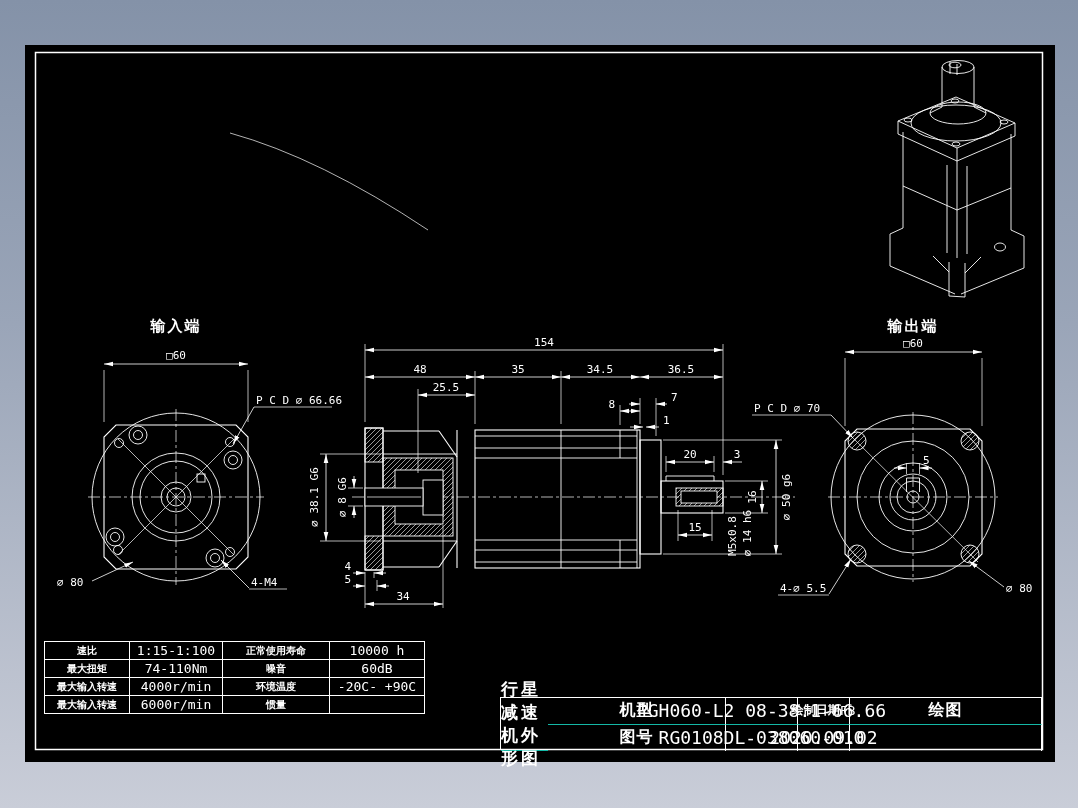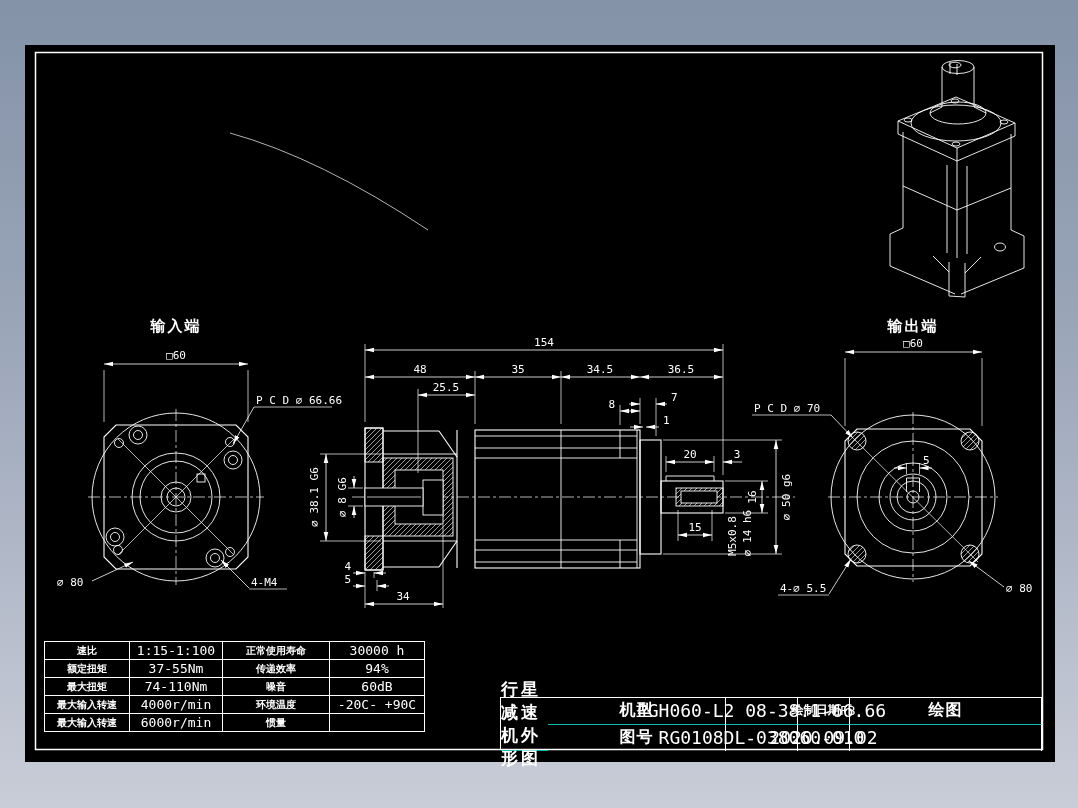--- a/index.html
+++ b/index.html
@@ -321,27 +321,21 @@
     <line x1="949" y1="296" x2="965" y2="297"></line>
   </g>
 </svg>
 
 <table class="spec">
   <tbody>
       <tr>
     <td class="lab c1">速比</td>
     <td class="val c2">1:15-1:100</td>
     <td class="lab c3">正常使用寿命</td>
-    <td class="val c4">30000 h</td>
-  </tr>
-  <tr>
-    <td class="lab">额定扭矩</td>
-    <td class="val">37-55Nm</td>
-    <td class="lab">传递效率</td>
-    <td class="val">94%</td>
+    <td class="val c4">10000 h</td>
   </tr>
   <tr>
     <td class="lab">最大扭矩</td>
     <td class="val">74-110Nm</td>
     <td class="lab">噪音</td>
     <td class="val">60dB</td>
   </tr>
   <tr>
     <td class="lab">最大输入转速</td>
     <td class="val">4000r/min</td>

